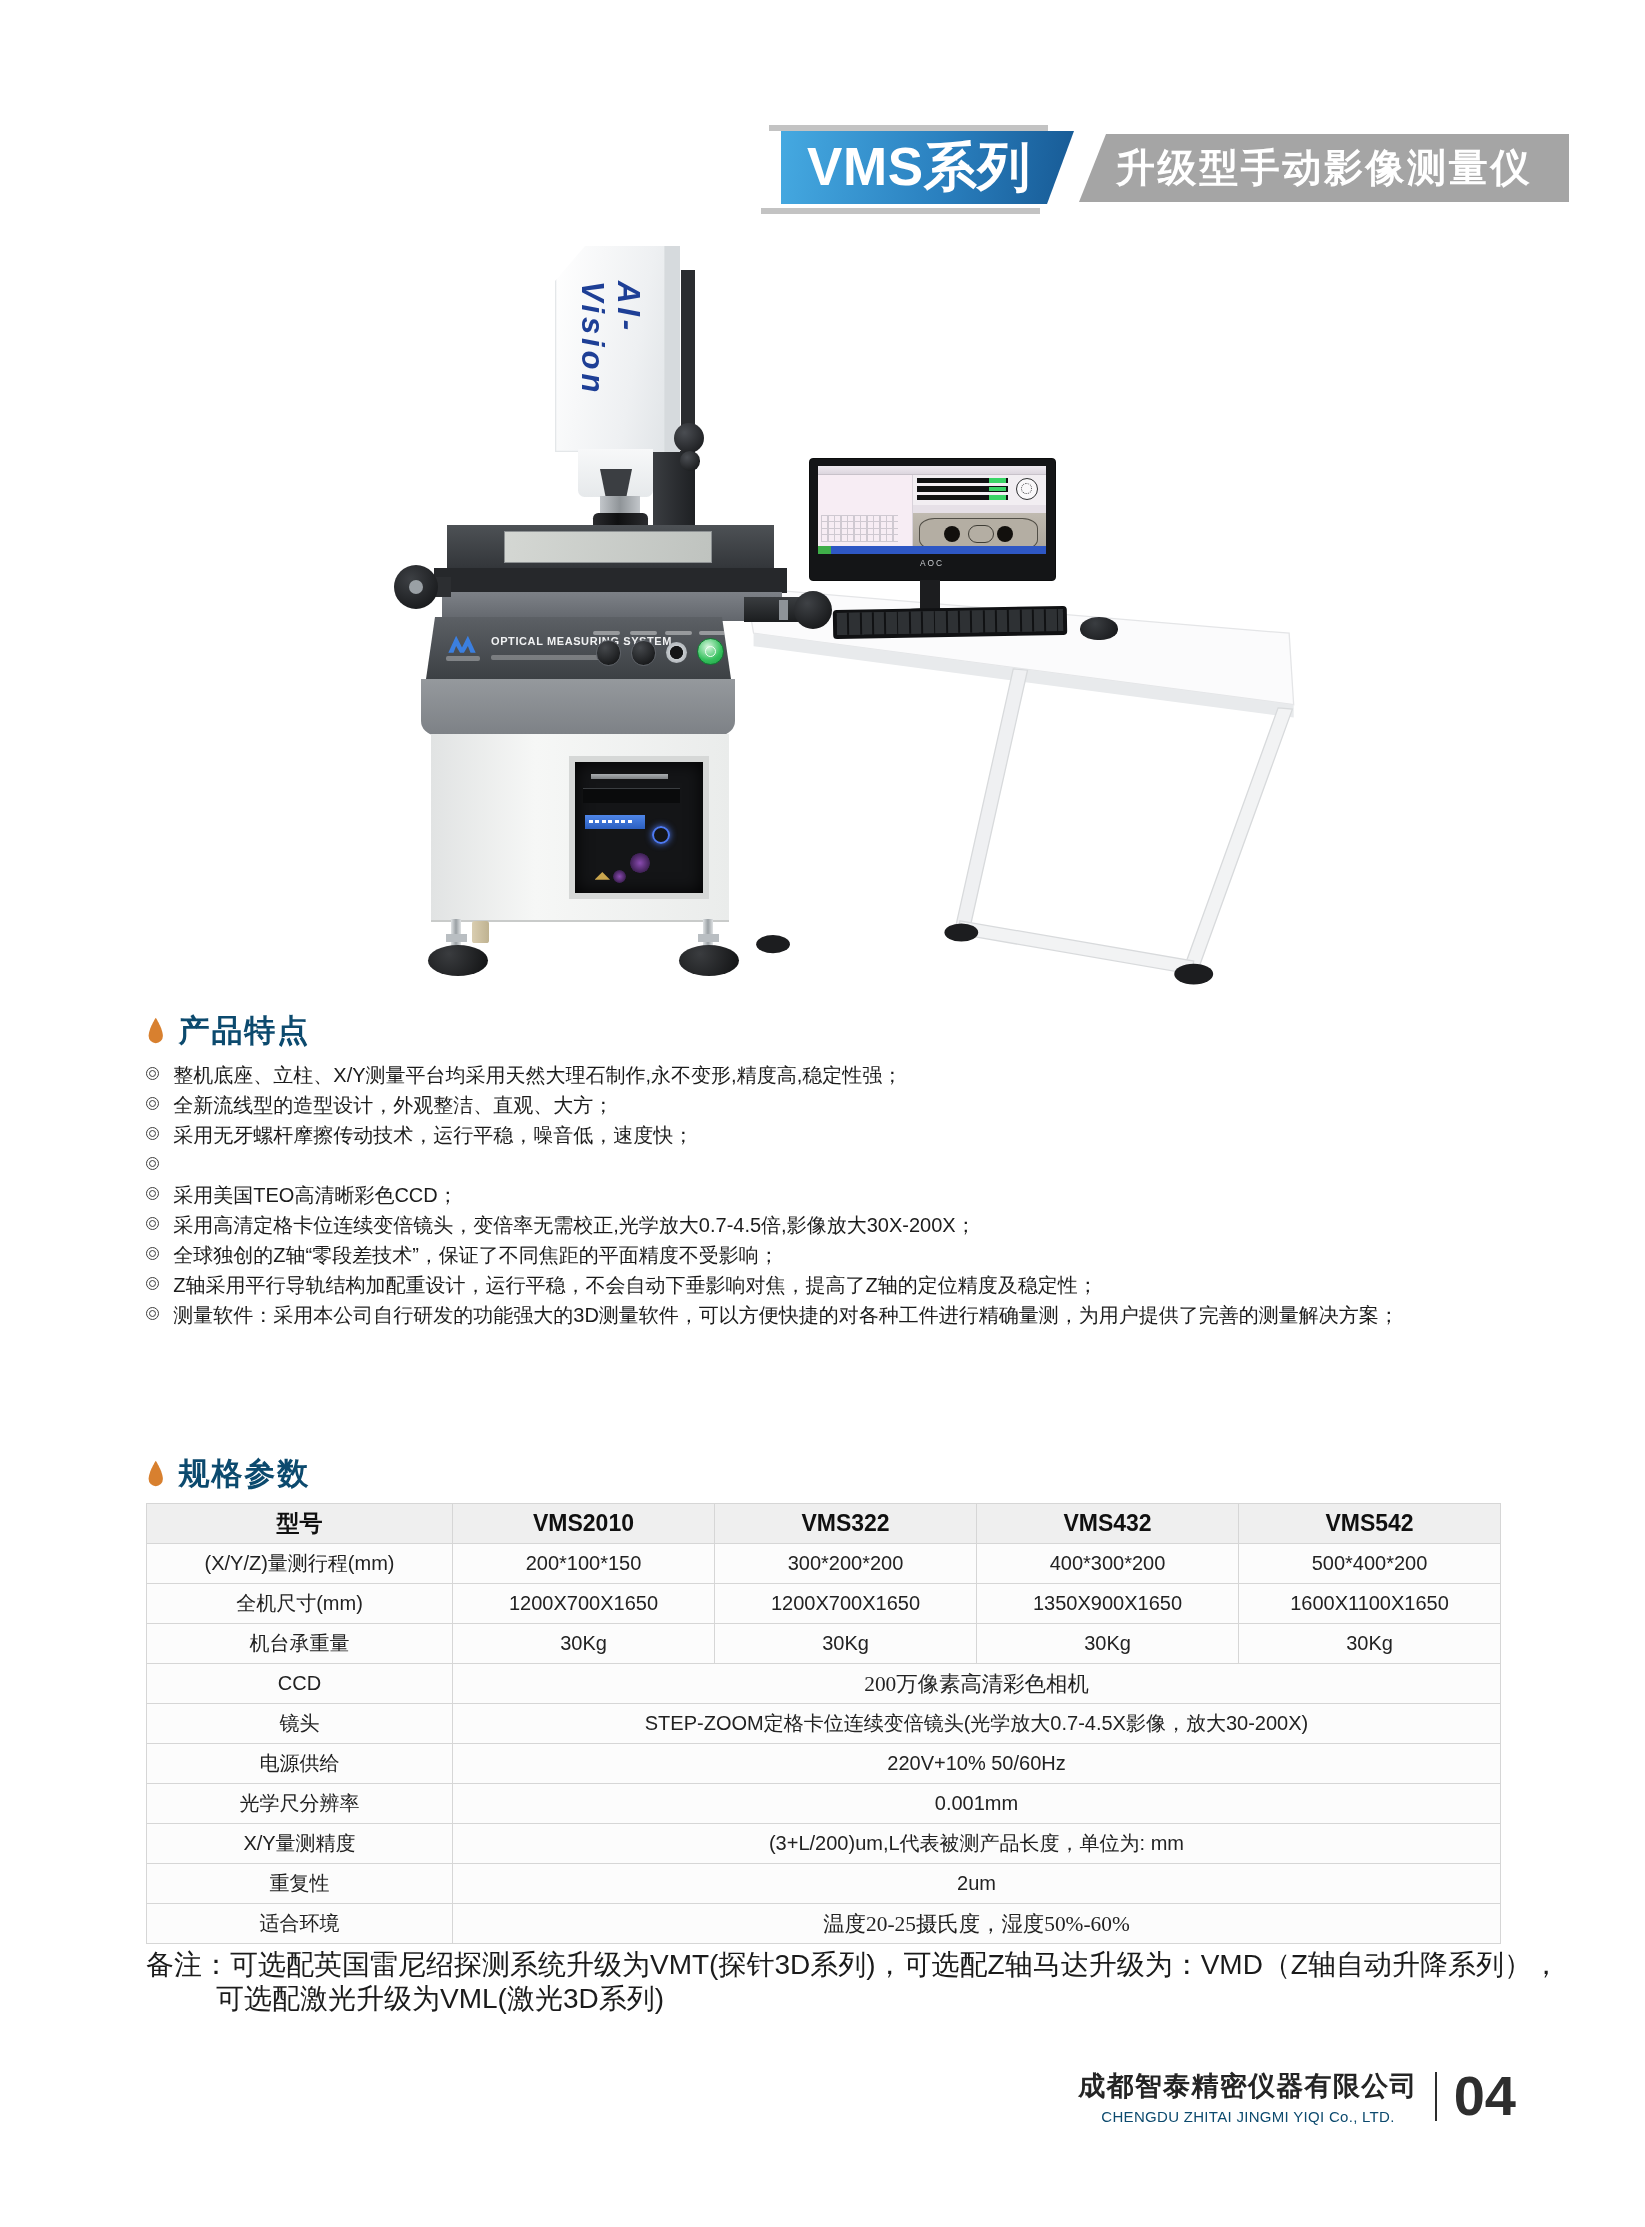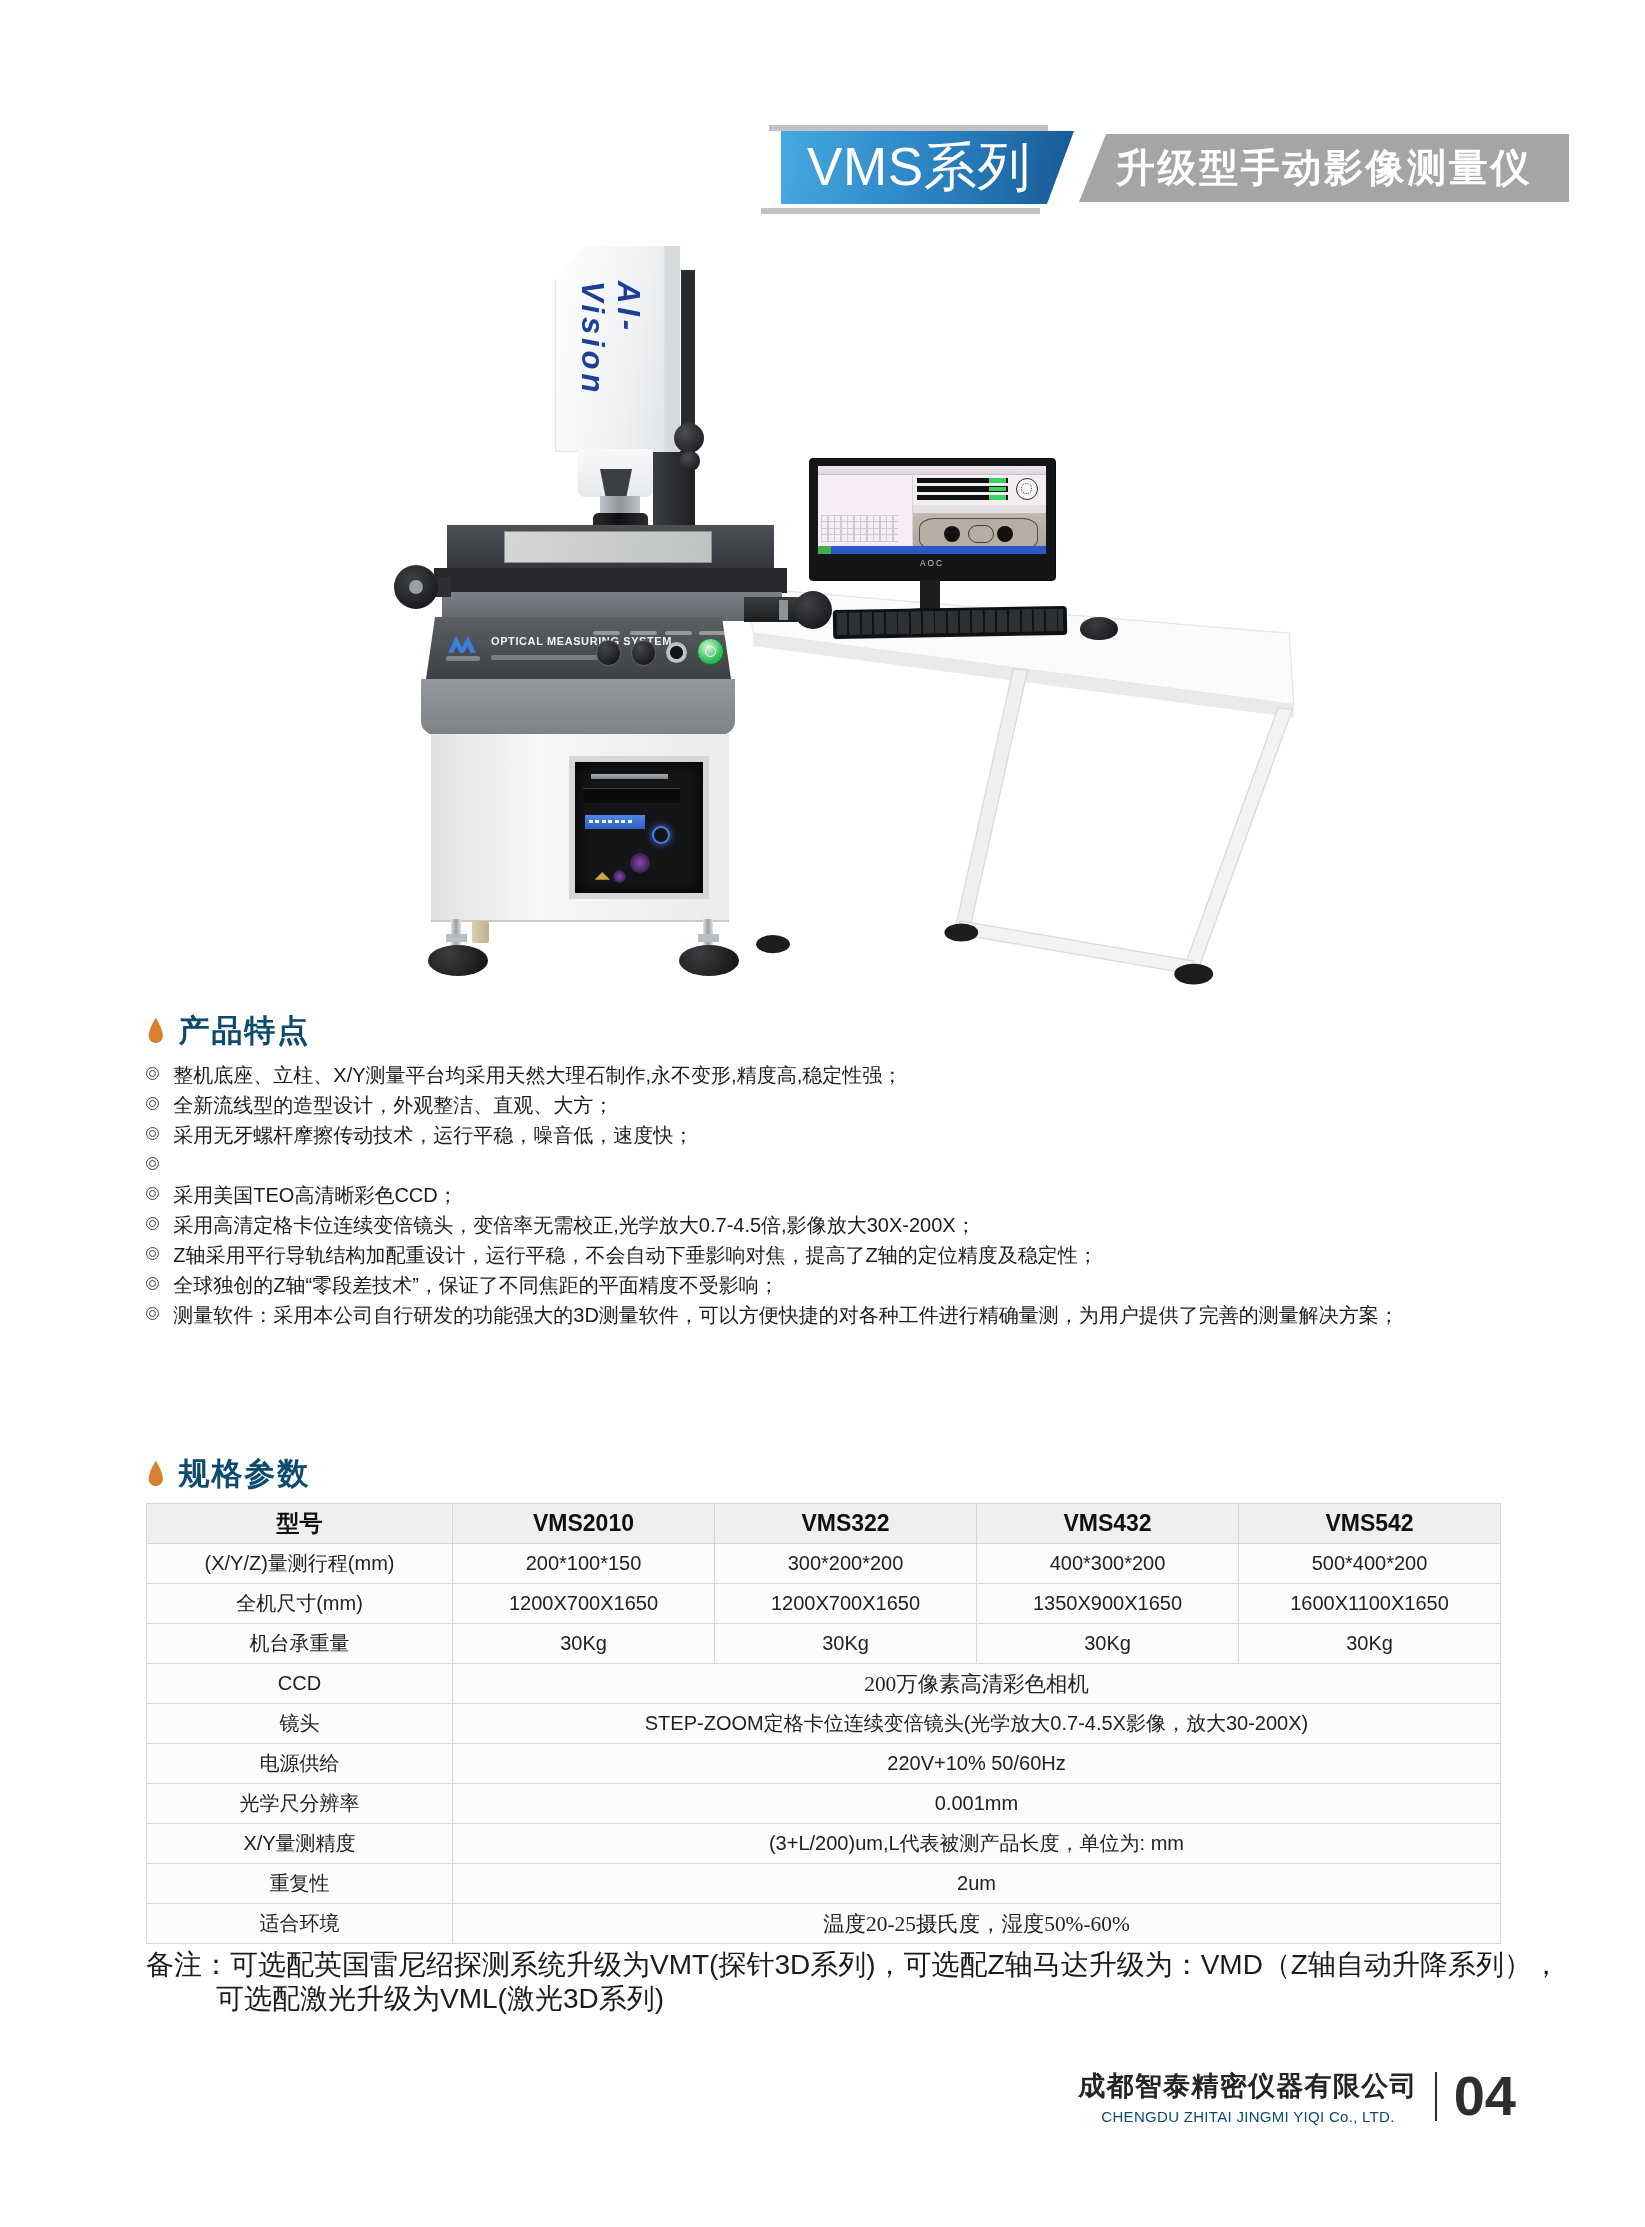--- a/index.html
+++ b/index.html
@@ -8,21 +8,21 @@
   .abs{position:absolute;}
 
   
   .echo{position:absolute;background:#c3c3c3;height:5.8px;width:279px;z-index:0;}
   .echo.top{left:769px;top:125px;}
   .echo.bot{left:761px;top:208px;}
   .banner-blue{position:absolute;left:781px;top:131px;width:293px;height:73px;z-index:1;
       clip-path:polygon(0 0,100% 0,calc(100% - 27px) 100%,0 100%);
       background:linear-gradient(97deg,#45a9e1 0%,#2a80bf 55%,#175a95 100%);
       display:flex;align-items:center;justify-content:center;padding-right:17px;box-sizing:border-box;}
-  .banner-blue span{font-size:53px;font-weight:400;color:#fff;letter-spacing:0.6px;}
+  .banner-blue span{font-size:53px;font-weight:700;color:#fff;letter-spacing:0.6px;}
   .banner-gray{position:absolute;left:1079px;top:134px;width:490px;height:68px;z-index:1;
       clip-path:polygon(27px 0,100% 0,100% 100%,0 100%);
       background:#a5a5a5;display:flex;align-items:center;justify-content:center;}
   .banner-gray span{font-size:39px;font-weight:700;color:#fff;letter-spacing:2.6px;}
 
   
   .photo{position:absolute;left:325px;top:221px;width:974px;height:779px;}
   .photo .abs{position:absolute;}
   .desk-svg{position:absolute;left:0;top:0;z-index:1;}
   .mach{z-index:2;}
@@ -318,25 +318,25 @@
     <li>
         <span class="ring"></span>
         <span class="ft">采用美国TEO高清晰彩色CCD；</span>
       </li>
     <li>
         <span class="ring"></span>
         <span class="ft">采用高清定格卡位连续变倍镜头，变倍率无需校正,光学放大0.7-4.5倍,影像放大30X-200X；</span>
       </li>
     <li>
         <span class="ring"></span>
+        <span class="ft">全球独创的Z轴“零段差技术”，保证了不同焦距的平面精度不受影响；</span>
+      </li>
+    <li>
+        <span class="ring"></span>
         <span class="ft">Z轴采用平行导轨结构加配重设计，运行平稳，不会自动下垂影响对焦，提高了Z轴的定位精度及稳定性；</span>
-      </li>
-    <li>
-        <span class="ring"></span>
-        <span class="ft">全球独创的Z轴“零段差技术”，保证了不同焦距的平面精度不受影响；</span>
       </li>
     <li>
         <span class="ring"></span>
         <span class="ft">测量软件：采用本公司自行研发的功能强大的3D测量软件，可以方便快捷的对各种工件进行精确量测，为用户提供了完善的测量解决方案；</span>
       </li>
   </ul>
 
   <div class="sec-head specs-head">
     <svg width="19.5" height="28.6" viewBox="0 0 24 36">
       <path d="M12 1 C12 1 3 15 3 24 a9 9 0 0 0 18 0 C21 15 12 1 12 1 Z" fill="#d8802f"></path>

